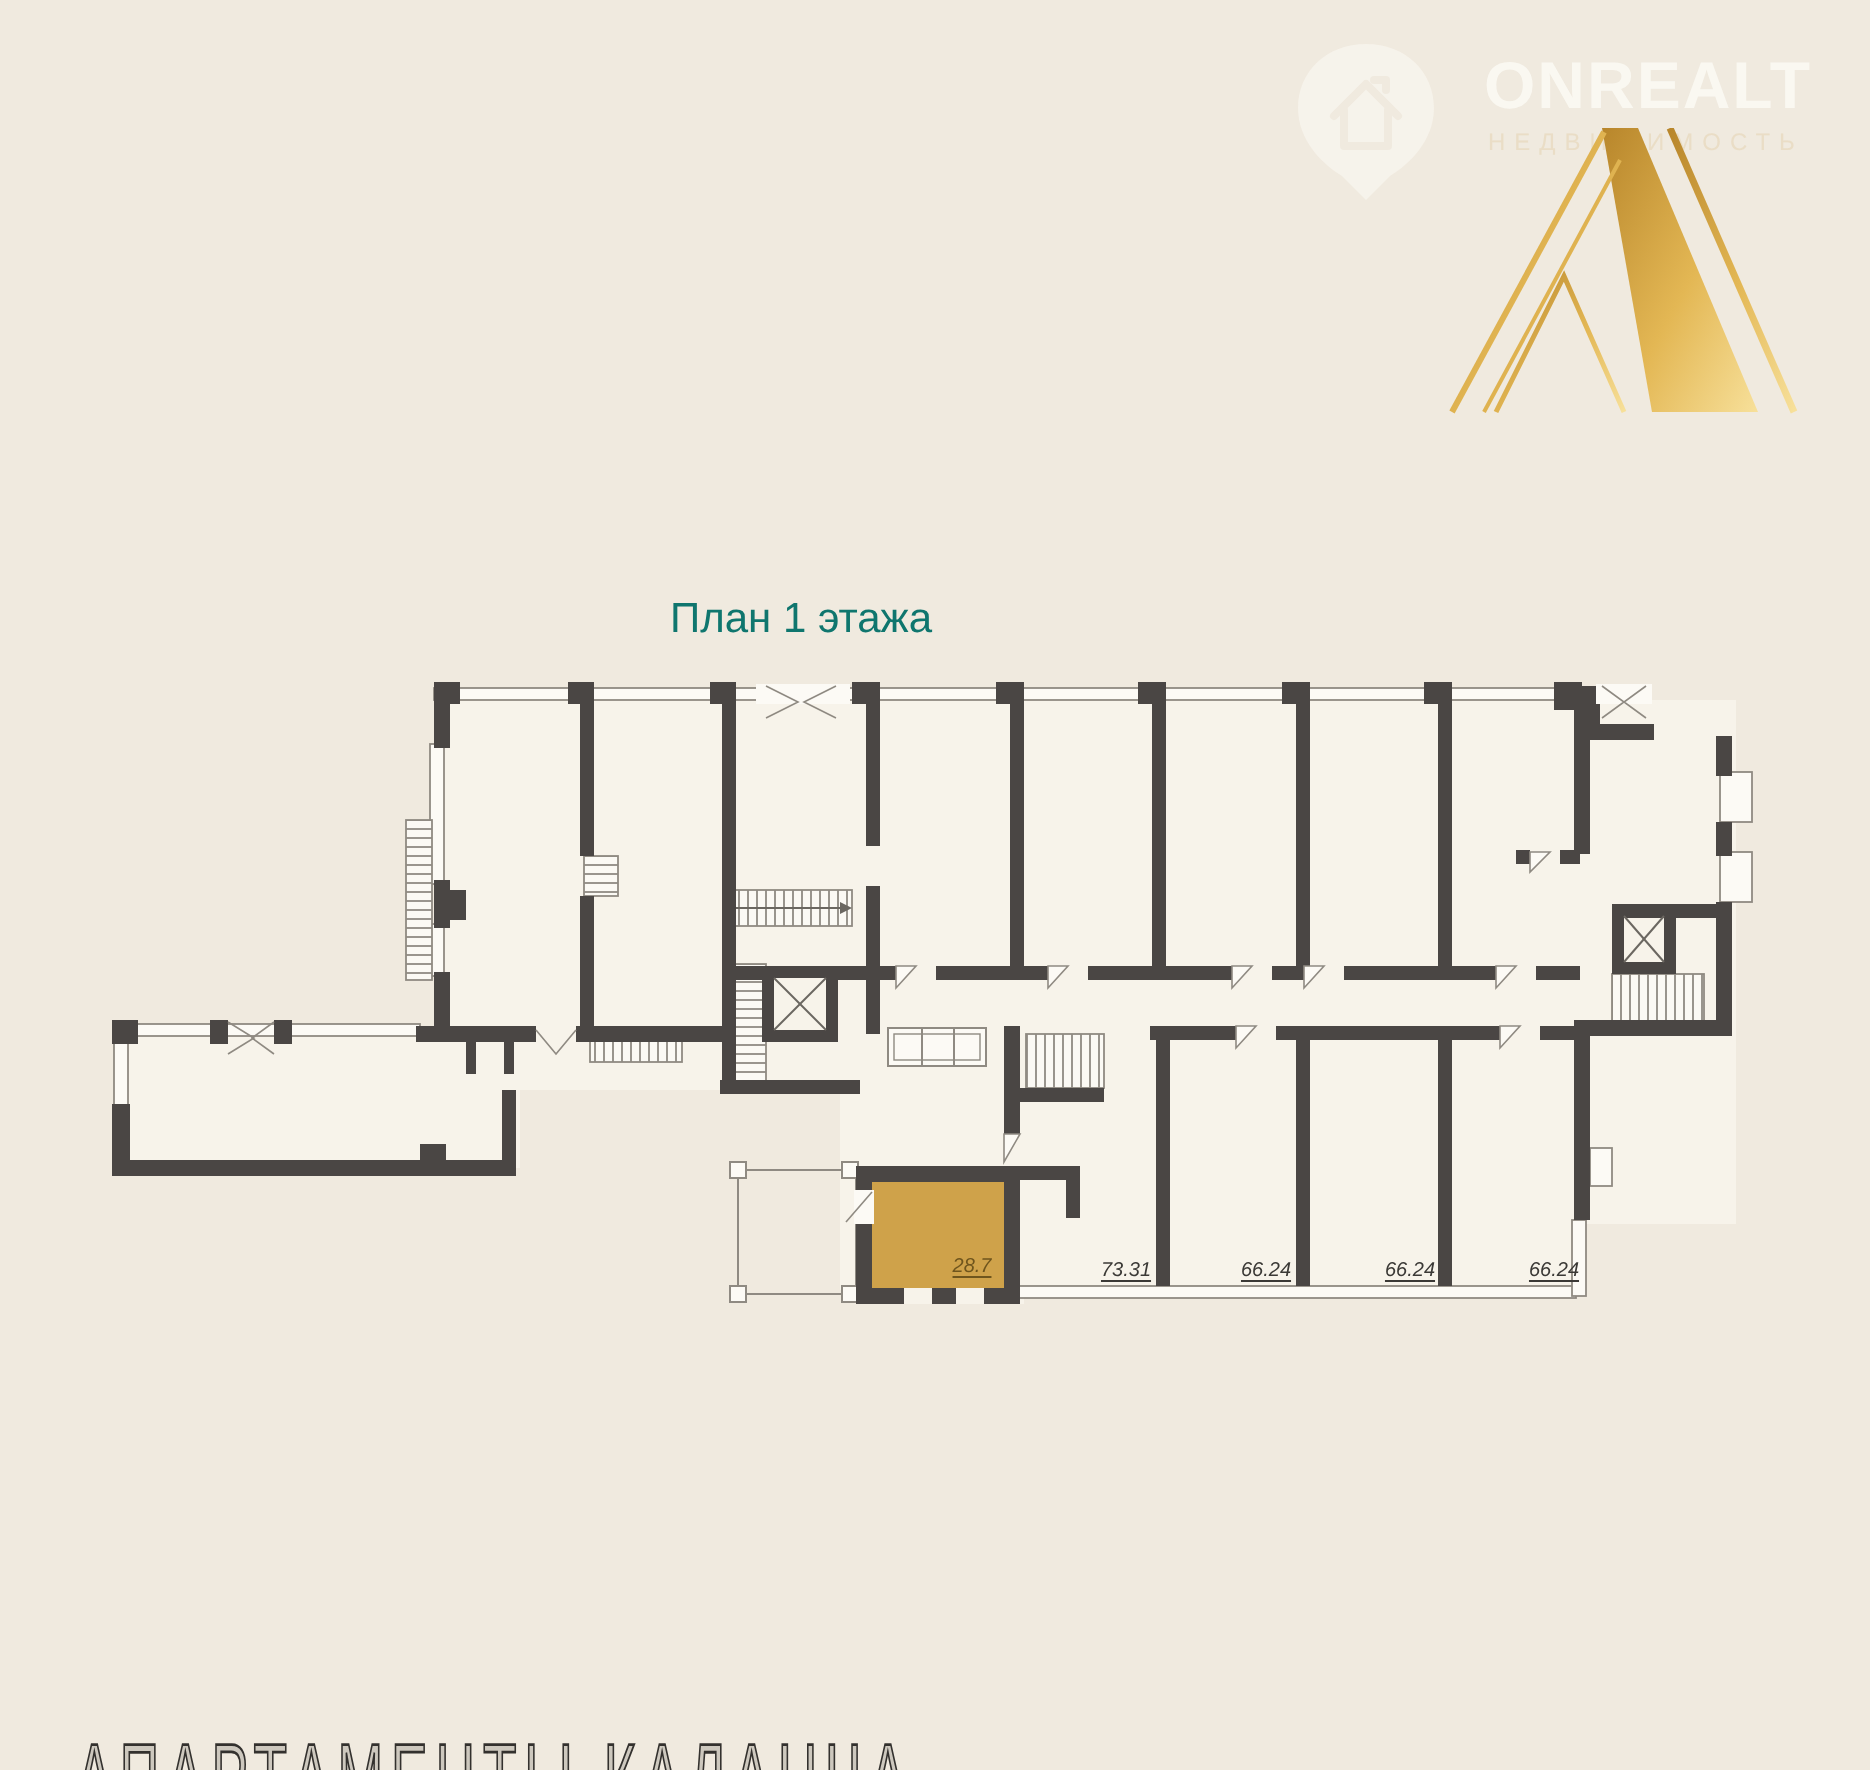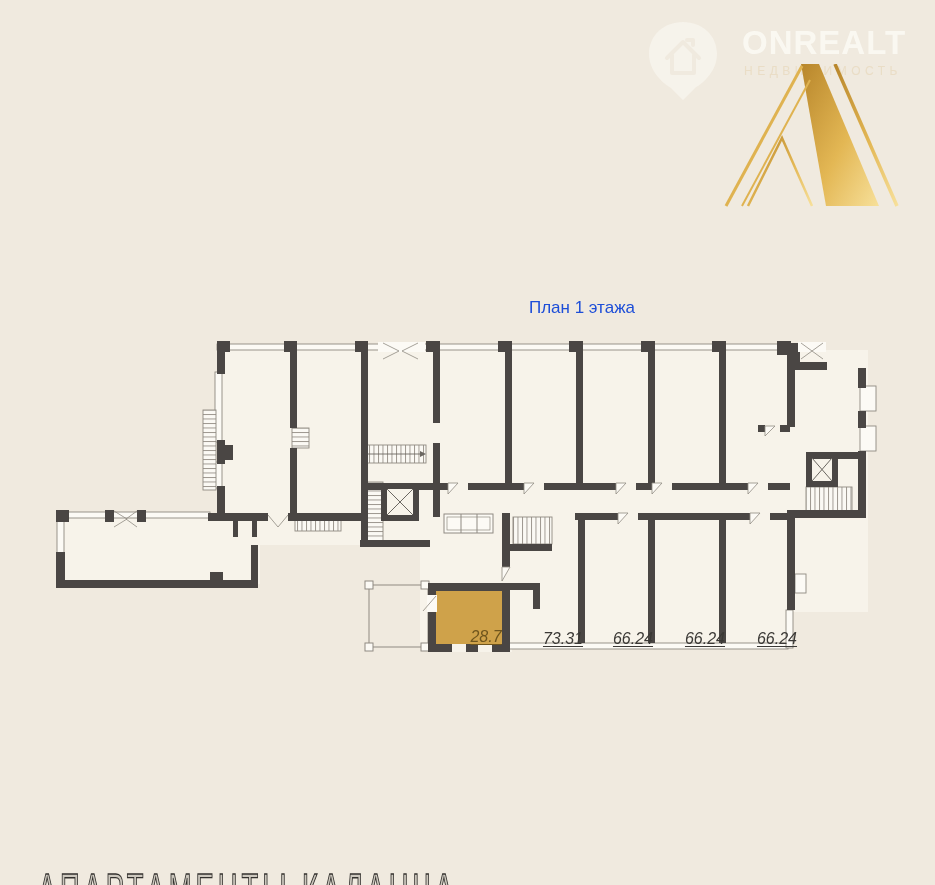--- a/index.html
+++ b/index.html
@@ -11,28 +11,28 @@
   .wm-pin{position:absolute;left:643px;top:18px;}
   .wm-brand{position:absolute;left:742px;top:24px;font-size:33px;font-weight:bold;
             letter-spacing:1px;color:rgba(252,250,244,0.85);}
   .wm-sub{position:absolute;left:744px;top:64px;font-size:12px;letter-spacing:4.5px;
           color:rgba(233,220,196,0.95);}
 
   
   .a-logo{position:absolute;left:698px;top:64px;}
 
   
-  .plan-title{position:absolute;left:335px;top:298px;width:300px;text-align:right;
-              font-size:17px;color:#1d4ed8;}
+  .plan-title{position:absolute;left:335px;top:298px;width:300px;text-align:left;
+              font-size:21px;color:#0f766e;}
 
   
   .plan-svg{position:absolute;left:0;top:0;}
 
   
-  .area-label{position:absolute;font-size:16px;font-style:italic;
+  .area-label{position:absolute;font-size:10px;font-style:italic;
               color:#3b3936;text-align:center;width:42px;
               text-decoration:underline;text-underline-offset:2px;}
   .area-label.gold{color:#6f551d;width:36px;}
 
   
   .footer-title{position:absolute;left:38px;top:862px;white-space:nowrap;
                 font-size:49px;font-weight:400;letter-spacing:7px;
                 transform:scaleX(0.56);transform-origin:left top;
                 color:rgba(51,49,46,0.18);
                 -webkit-text-stroke:1.4px #33312e;}

